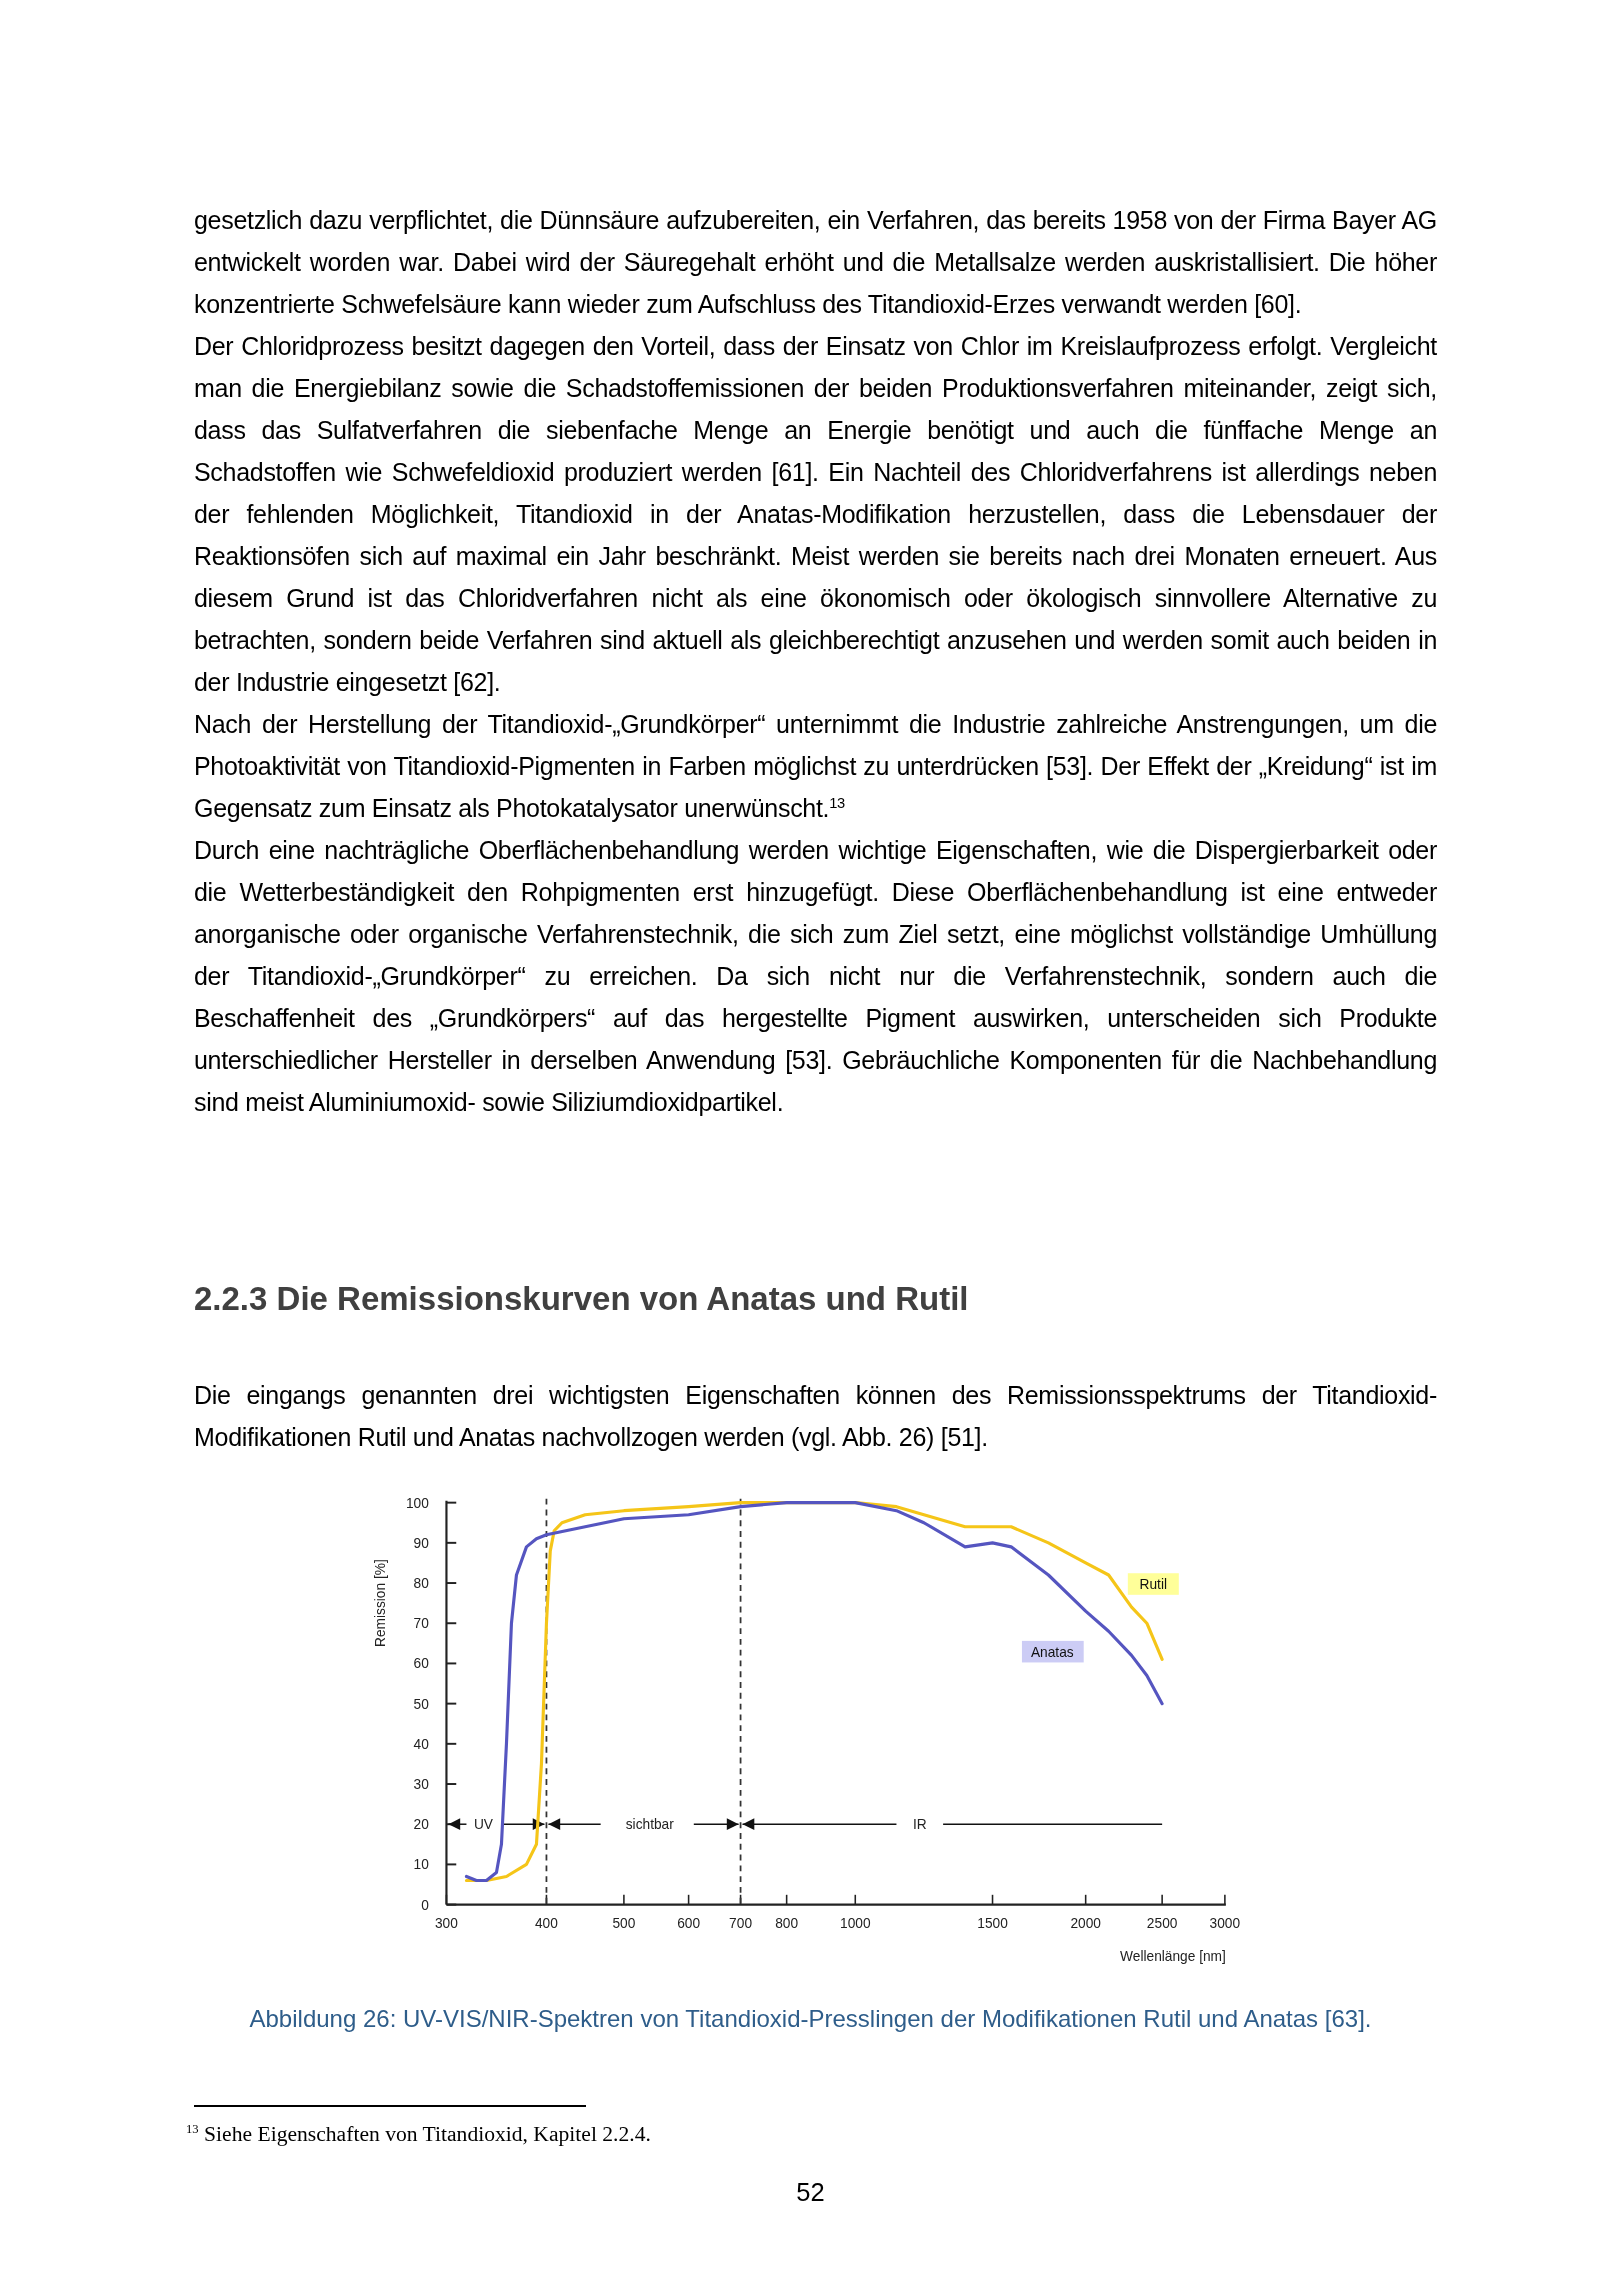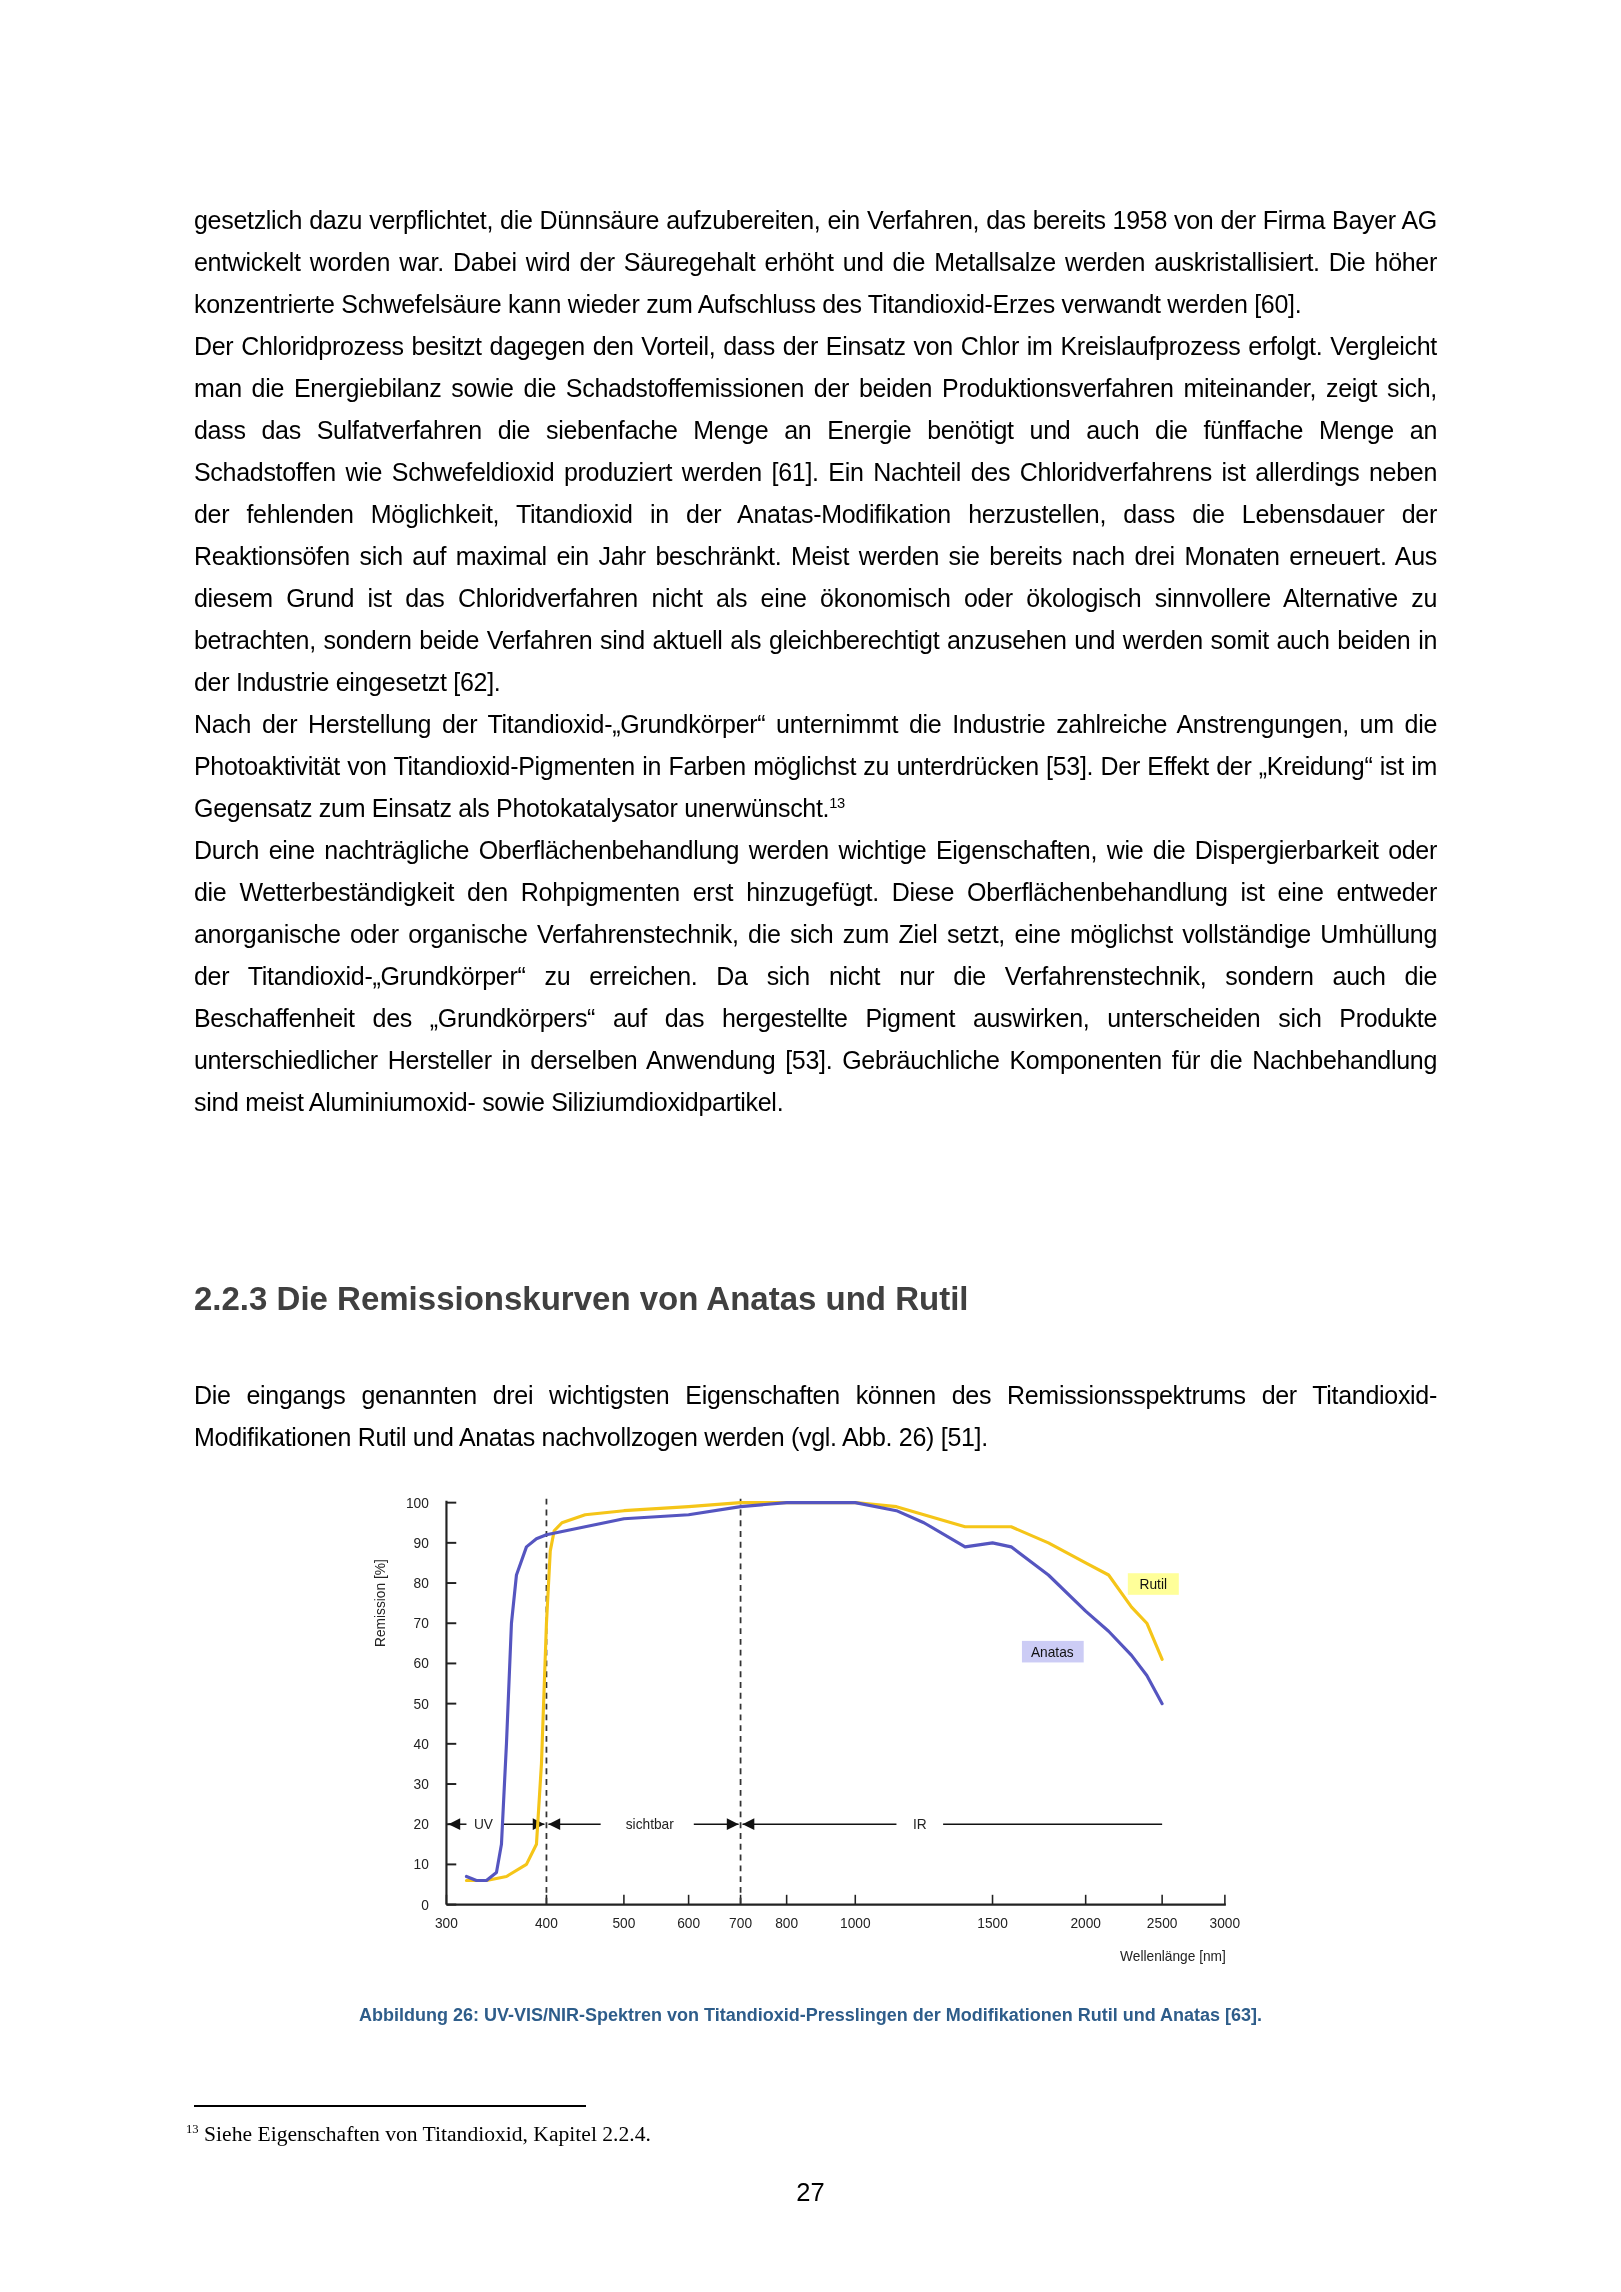--- a/index.html
+++ b/index.html
@@ -3,21 +3,21 @@
 <meta charset="utf-8">
 <style>
   html, body { margin: 0; padding: 0; background: #ffffff; }
   body { width: 1621px; height: 2293px; position: relative; font-family: "Liberation Sans", sans-serif; color: #000; }
   .page { position: absolute; left: 194px; top: 188px; width: 1243px; margin-top: 11px; }
   .para { font-family: "Liberation Sans", sans-serif; font-size: 25px; line-height: 42px; text-align: justify; margin: 0; letter-spacing: -0.3px; }
   .para sup { font-size: 14.7px; vertical-align: super; line-height: 0; }
   .heading { position: absolute; left: 194px; top: 1280px; font-family: "Liberation Sans", sans-serif; font-weight: bold; font-size: 33px; color: #404040; margin: 0; }
   .para2 { position: absolute; left: 194px; top: 1374px; width: 1243px; }
   .figure { position: absolute; left: 363px; top: 1485px; width: 912px; height: 500px; }
-  .caption { position: absolute; left: 0; width: 1621px; top: 2005px; text-align: center; font-family: "Liberation Sans", sans-serif; font-weight: bold; font-size: 18px; color: #2e5d8a; }
+  .caption { position: absolute; left: 0; width: 1621px; top: 2005px; text-align: center; font-family: "Liberation Sans", sans-serif; font-weight: normal; font-size: 24px; color: #2e5d8a; }
   .fn-rule { position: absolute; left: 194px; top: 2105px; width: 392px; height: 2px; background: #000; }
   .footnote { position: absolute; left: 186px; top: 2122px; font-family: Liberation Serif, serif; font-size: 21.6px; }
   .footnote sup { font-size: 12.7px; }
   .pageno { position: absolute; left: 0; width: 1621px; top: 2178px; text-align: center; font-family: "Liberation Sans", sans-serif; font-size: 25.5px; }
   svg text { font-family: "Liberation Sans", sans-serif; }
 </style>
 </head>
 <body>
 
 <div class="page">
@@ -104,14 +104,14 @@
       <rect x="672" y="159" width="63" height="22" fill="#ccccf5"></rect>
       <text x="703" y="175" font-size="14" text-anchor="middle" fill="#111">Anatas</text>
     </svg>
 </div>
 
 <div class="caption">Abbildung 26: UV-VIS/NIR-Spektren von Titandioxid-Presslingen der Modifikationen Rutil und Anatas [63].</div>
 
 <div class="fn-rule"></div>
 <div class="footnote"><sup>13</sup> <span>Siehe Eigenschaften von Titandioxid, Kapitel 2.2.4.</span></div>
 
-<div class="pageno">27</div>
+<div class="pageno">52</div>
 
 
 </body></html>

